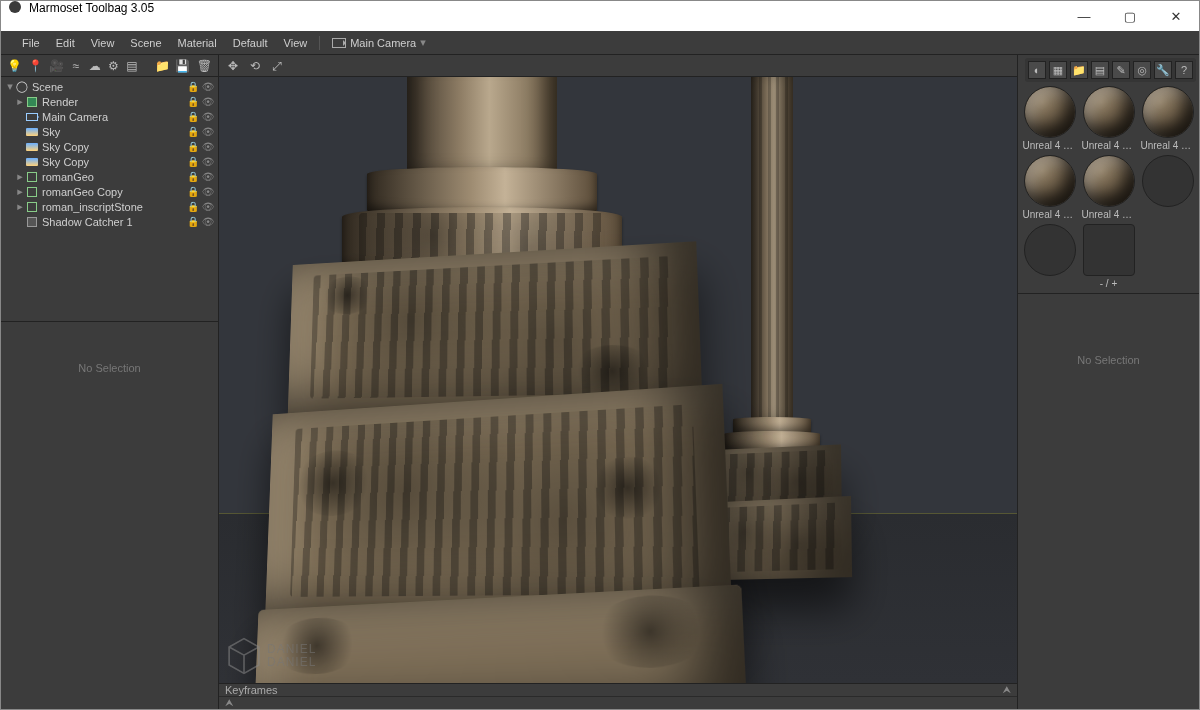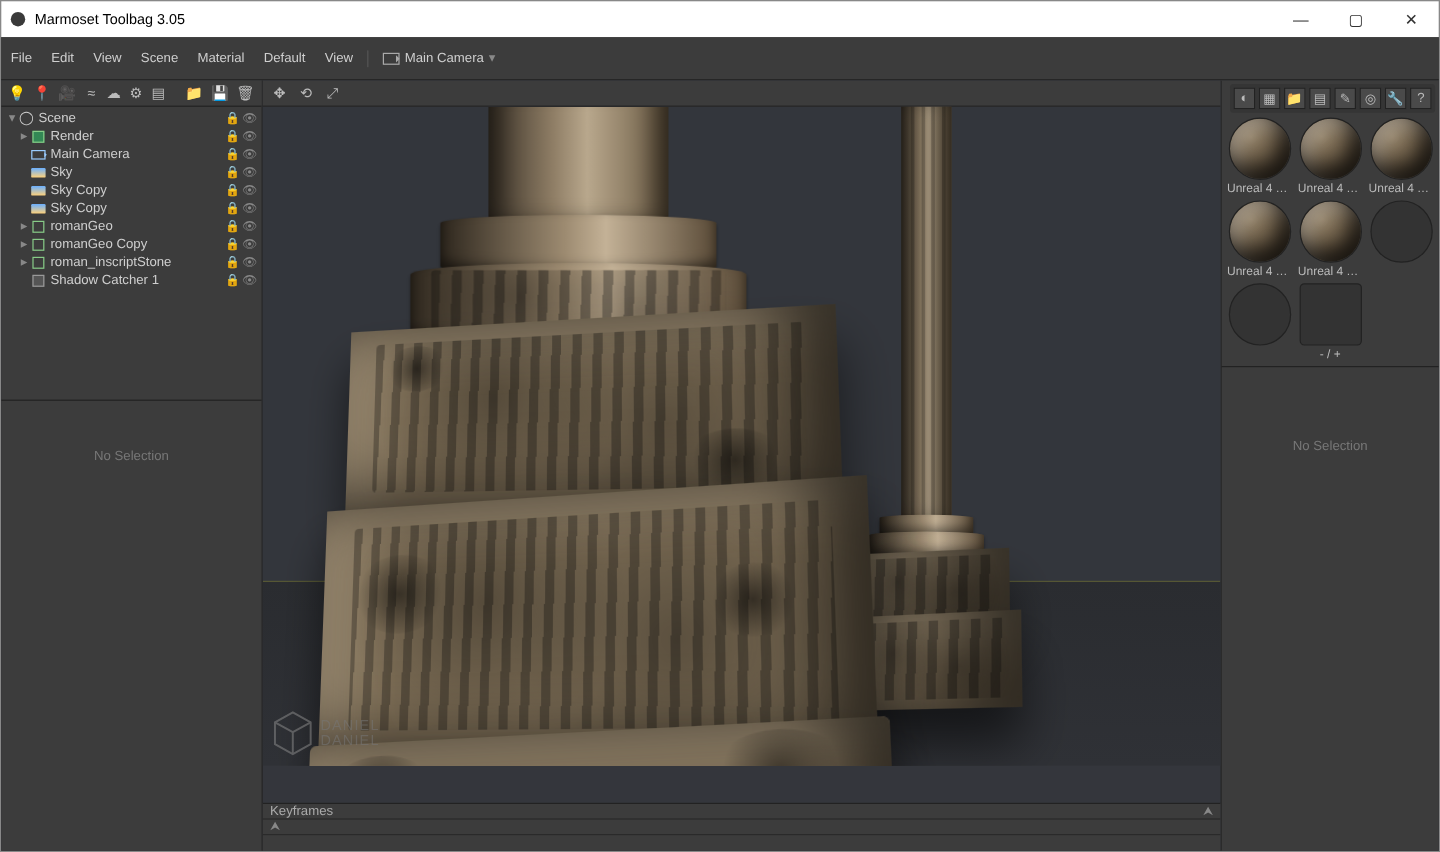--- a/index.html
+++ b/index.html
@@ -1,23 +1,23 @@
 <!DOCTYPE html>
 <html><head>
 <meta charset="utf-8">
 <style>
   * { margin: 0; padding: 0; box-sizing: border-box; font-family: "Segoe UI", Tahoma, sans-serif; }
   body { background: #fff; width: 1200px; height: 710px; overflow: hidden; }
   .window { width: 1200px; height: 710px; display: flex; flex-direction: column; border: 1px solid #888; background: #3a3a3a; }
-  .titlebar { height: 30px; background: #fff; display: flex; align-items: center; padding-left: 8px; color: #000; font-size: 12px; }
+  .titlebar { height: 30px; background: #fff; display: flex; padding-left: 8px; color: #000; font-size: 12px; }
   .titlebar .app-icon { width: 12px; height: 12px; border-radius: 50%; background: #3a3a3a; margin-right: 8px; }
   .titlebar .spacer { flex: 1; }
   .titlebar .wbtn { width: 46px; height: 30px; display: flex; align-items: center; justify-content: center; font-size: 13px; color: #333; }
 
-  .menubar { height: 36px; background: #3c3c3c; display: flex; align-items: center; color: #cfcfcf; font-size: 11px; border-bottom: 1px solid #222; }
+  .menubar { height: 24px; background: #3c3c3c; display: flex; align-items: center; color: #cfcfcf; font-size: 11px; border-bottom: 1px solid #222; padding-left: 13px; }
   .menubar .mitem { padding: 0 8px; height: 100%; display: flex; align-items: center; }
   .menubar .sep { width: 1px; height: 14px; background: #555; margin: 0 4px; }
   .menubar .cam-icon { width: 14px; height: 10px; border: 1px solid #aaa; margin-right: 4px; position: relative; }
   .menubar .cam-icon::after { content:""; position:absolute; right:-4px; top:1px; border:3px solid transparent; border-left-color:#aaa; }
 
   .toolbar { height: 22px; background: #3c3c3c; display: flex; align-items: center; gap: 6px; padding: 0 6px; border-bottom: 1px solid #222; }
   .toolbar .tbtn { width: 16px; height: 16px; display: flex; align-items: center; justify-content: center; color: #bbb; font-size: 12px; }
 
   .content { flex: 1; display: flex; background: #323438; overflow: hidden; }
   .left-panel { width: 218px; display: flex; flex-direction: column; background: #3c3c3c; border-right: 1px solid #222; }
@@ -65,21 +65,21 @@
   .carve { position:absolute; inset:8% 6% 10% 6%; background:
      repeating-linear-gradient(92deg, rgba(0,0,0,.28) 0 8px, rgba(255,240,210,.08) 8px 18px),
      radial-gradient(circle at 30% 40%, rgba(0,0,0,.35), transparent 40%),
      radial-gradient(circle at 70% 60%, rgba(0,0,0,.3), transparent 45%);
      mix-blend-mode: multiply; border-radius:4px;}
   .damage { position:absolute; background: radial-gradient(circle, rgba(0,0,0,.5), transparent 70%); border-radius:50%; }
 
   .view-toolbar { position: absolute; top: 2px; right: 2px; display: flex; gap: 3px; background: rgba(50,50,50,.7); padding: 3px; border-radius: 3px; }
   .view-toolbar .vbtn { width: 18px; height: 18px; background: #4a4a4a; border: 1px solid #222; display:flex; align-items:center; justify-content:center; color:#bbb; font-size:11px;}
 
-  .bottom-panels { height: 40px; background: #3c3c3c; border-top: 1px solid #222; color:#aaa; font-size:11px;margin-top:31px; }
+  .bottom-panels { height: 26px; background: #3c3c3c; border-top: 1px solid #222; color:#aaa; font-size:11px; }
   .bp-row { height: 13px; display: flex; align-items: center; padding: 0 6px; border-bottom: 1px solid #2a2a2a;}
   .bp-row .bp-label { flex:1; }
   .bp-row .bp-arrow { font-size:10px; color:#888; }
 
   
   .mat-grid { display:grid; grid-template-columns: repeat(3, 1fr); gap:4px; padding:4px; }
   .mat-cell { display:flex; flex-direction:column; align-items:center; }
   .mat-thumb { width: 52px; height: 52px; border-radius: 50%; border:1px solid #222; box-shadow: inset -8px -10px 14px rgba(0,0,0,.6), inset 8px 8px 14px rgba(255,255,255,.25); }
   .mat-thumb.default { background: radial-gradient(circle at 35% 30%, #eee, #9a9a9a 55%, #555); }
   .mat-thumb.stone  { background: radial-gradient(circle at 35% 30%, #8b7a60, #5f513e 55%, #2f271d); }

